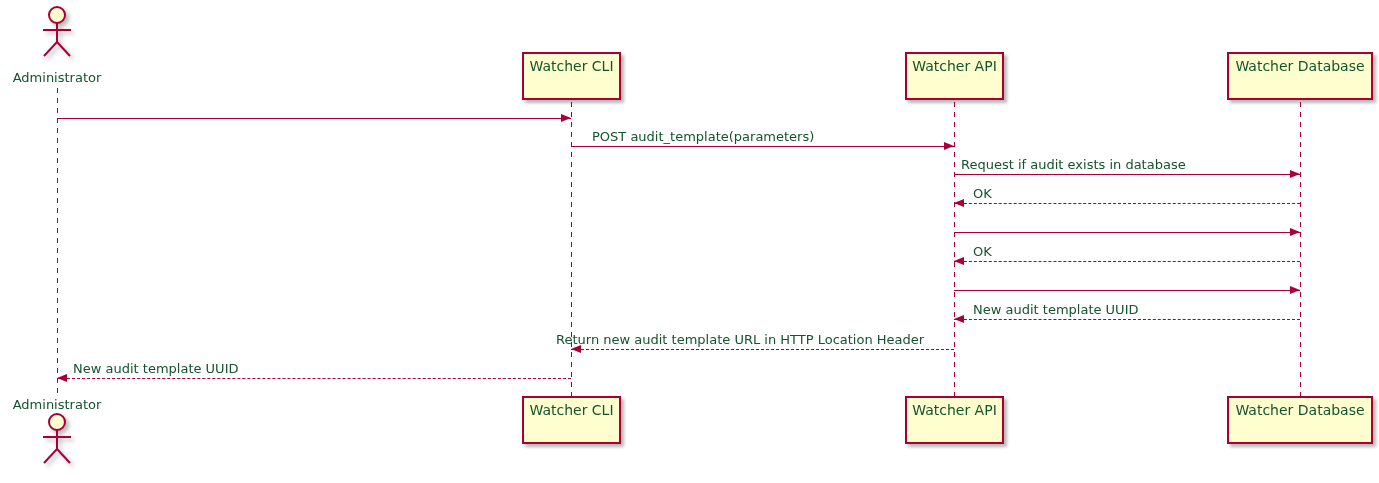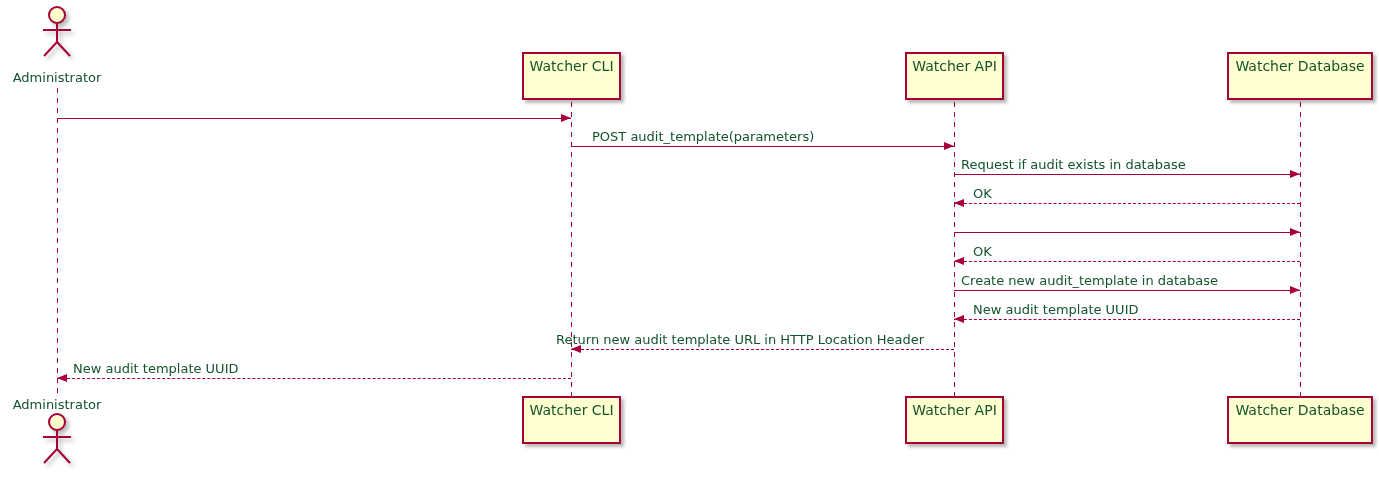--- a/index.html
+++ b/index.html
@@ -90,21 +90,20 @@
 
   <div class="arrow solid right" style="left:954px; top:232px; width:346px;">
       <span class="head"></span>
     </div>
 
   <div class="msg-label" style="left:973px; top:244px;">OK</div>
   <div class="arrow dashed left" style="left:954px; top:261px; width:346px;">
       <span class="head"></span>
     </div>
 
-  <div class="msg-label" style="left:961px; top:273px;">Create new audit_template in database</div>
   <div class="arrow solid right" style="left:954px; top:290px; width:346px;">
       <span class="head"></span>
     </div>
 
   <div class="msg-label" style="left:973px; top:302px;">New audit template UUID</div>
   <div class="arrow dashed left" style="left:954px; top:319px; width:346px;">
       <span class="head"></span>
     </div>
 
   <div class="msg-label" style="left:556px; top:332px;">Return new audit template URL in HTTP Location Header</div>

